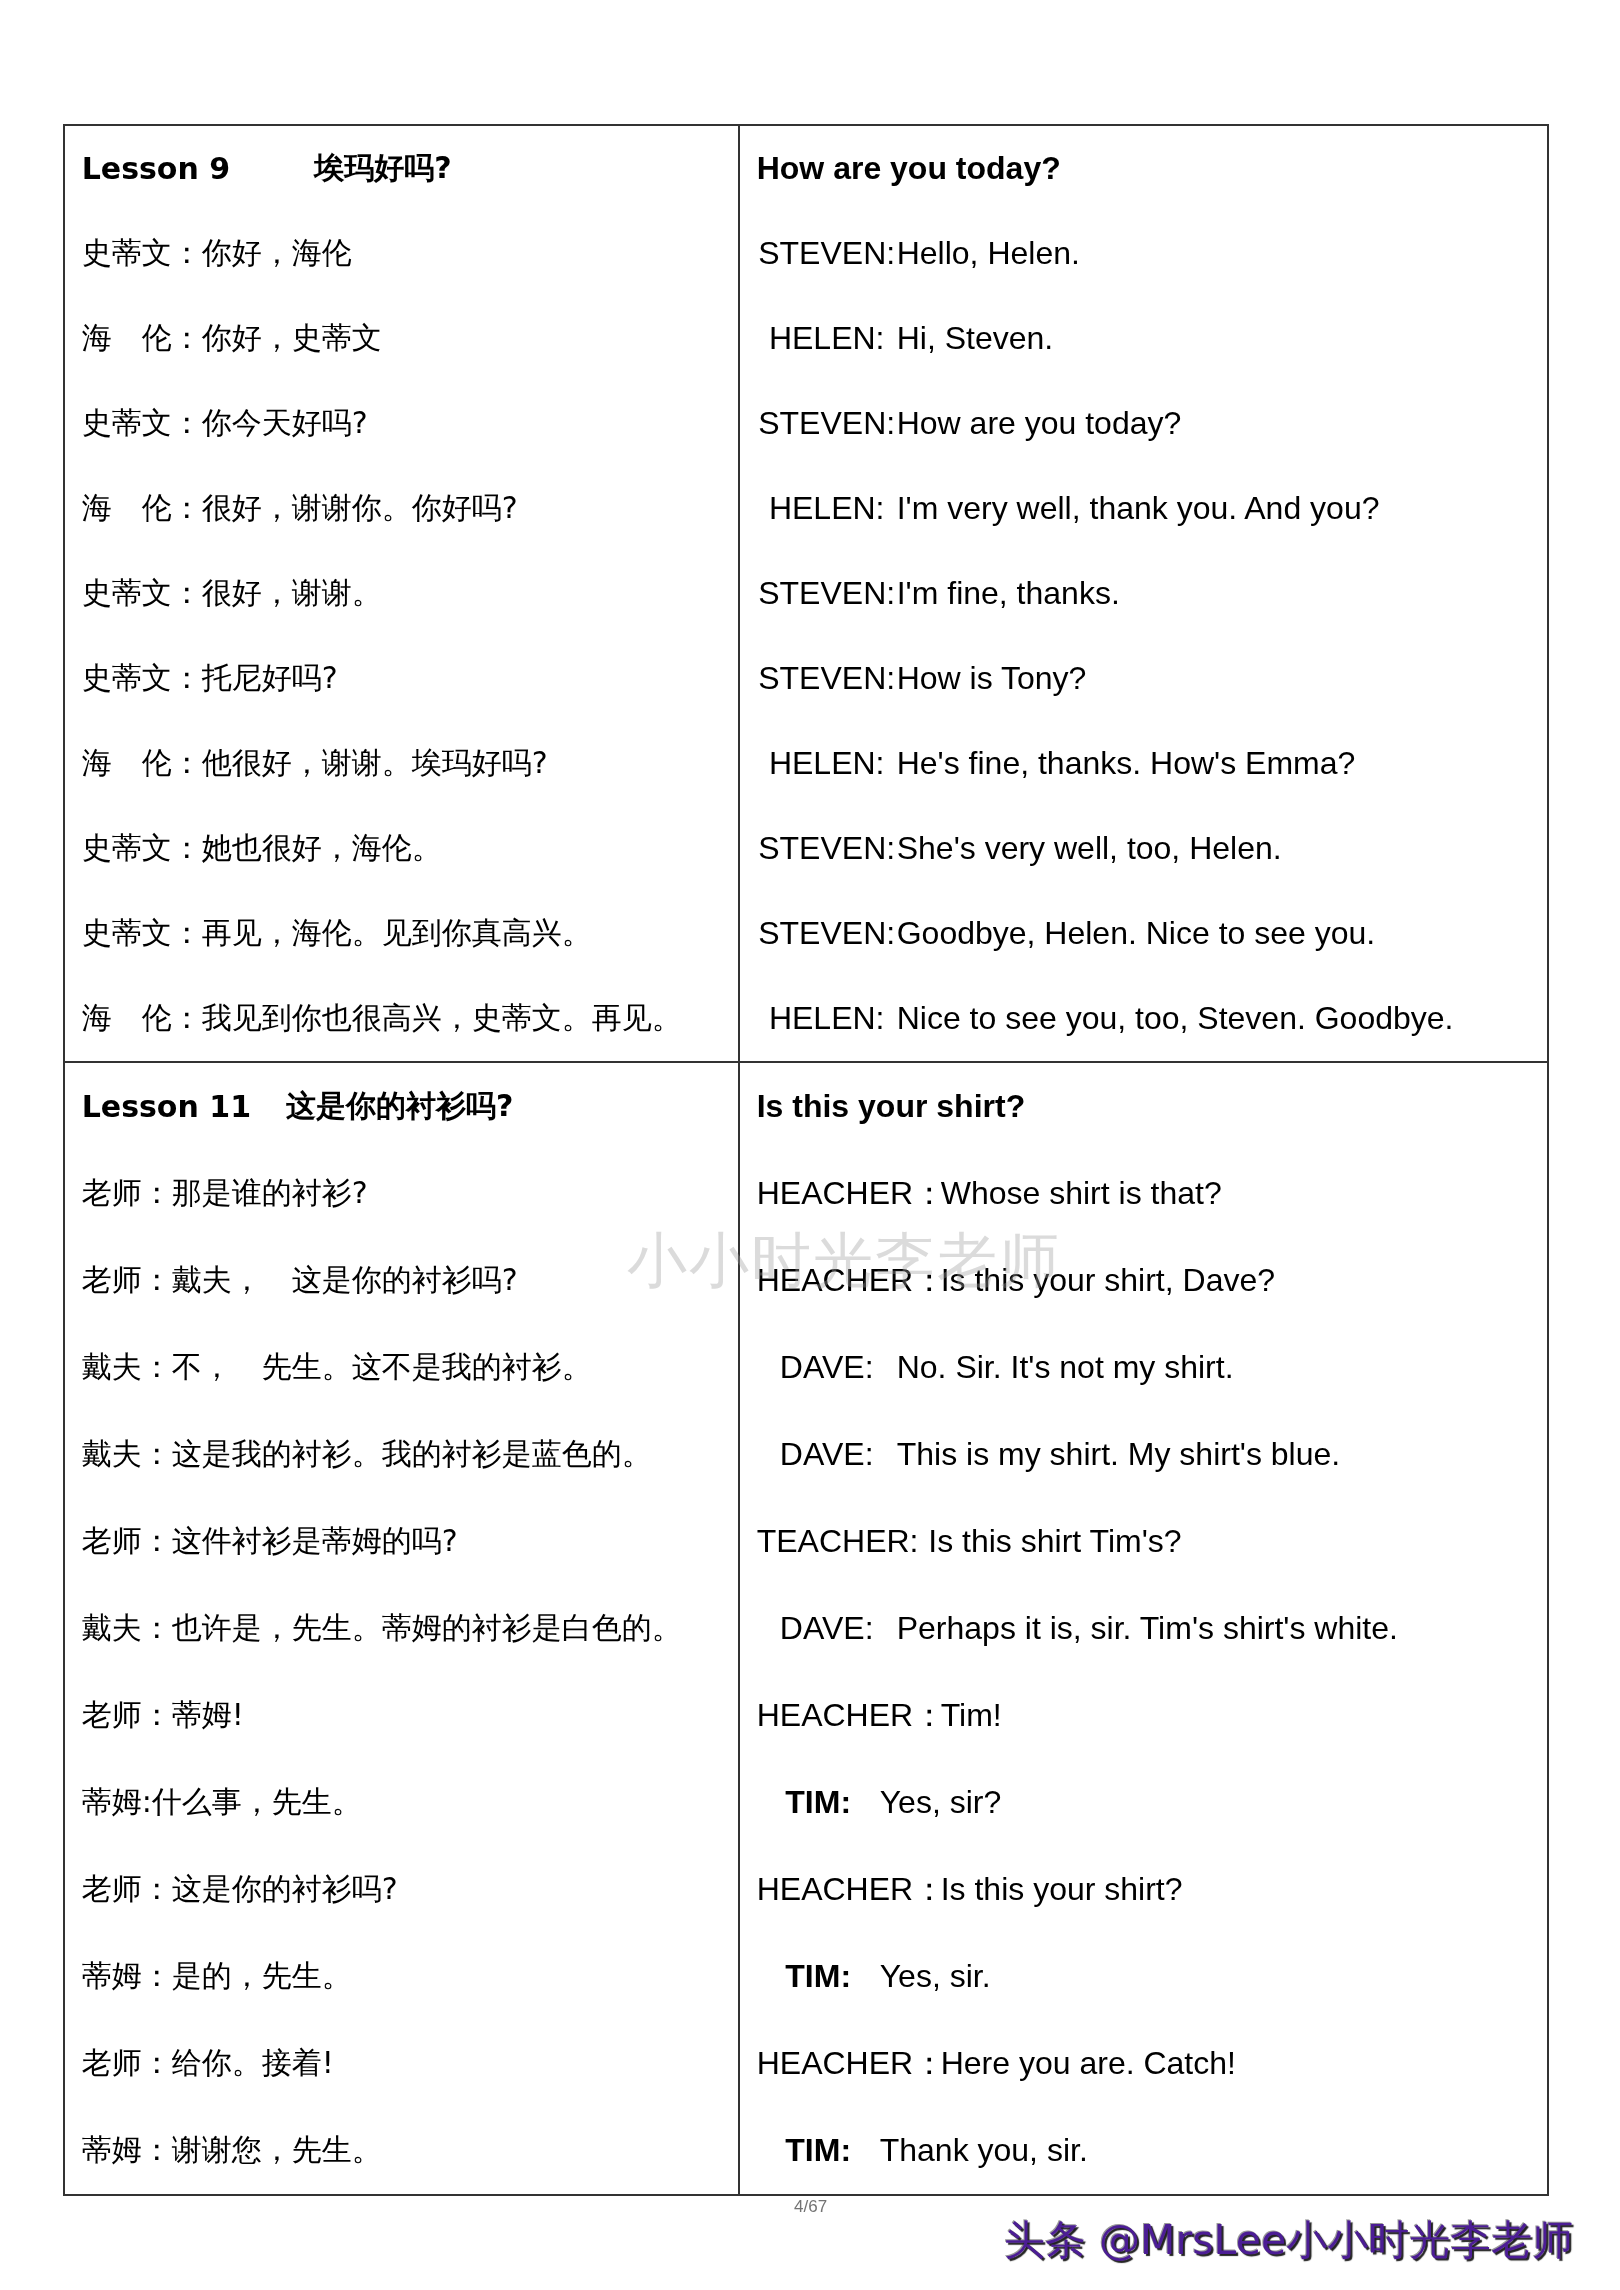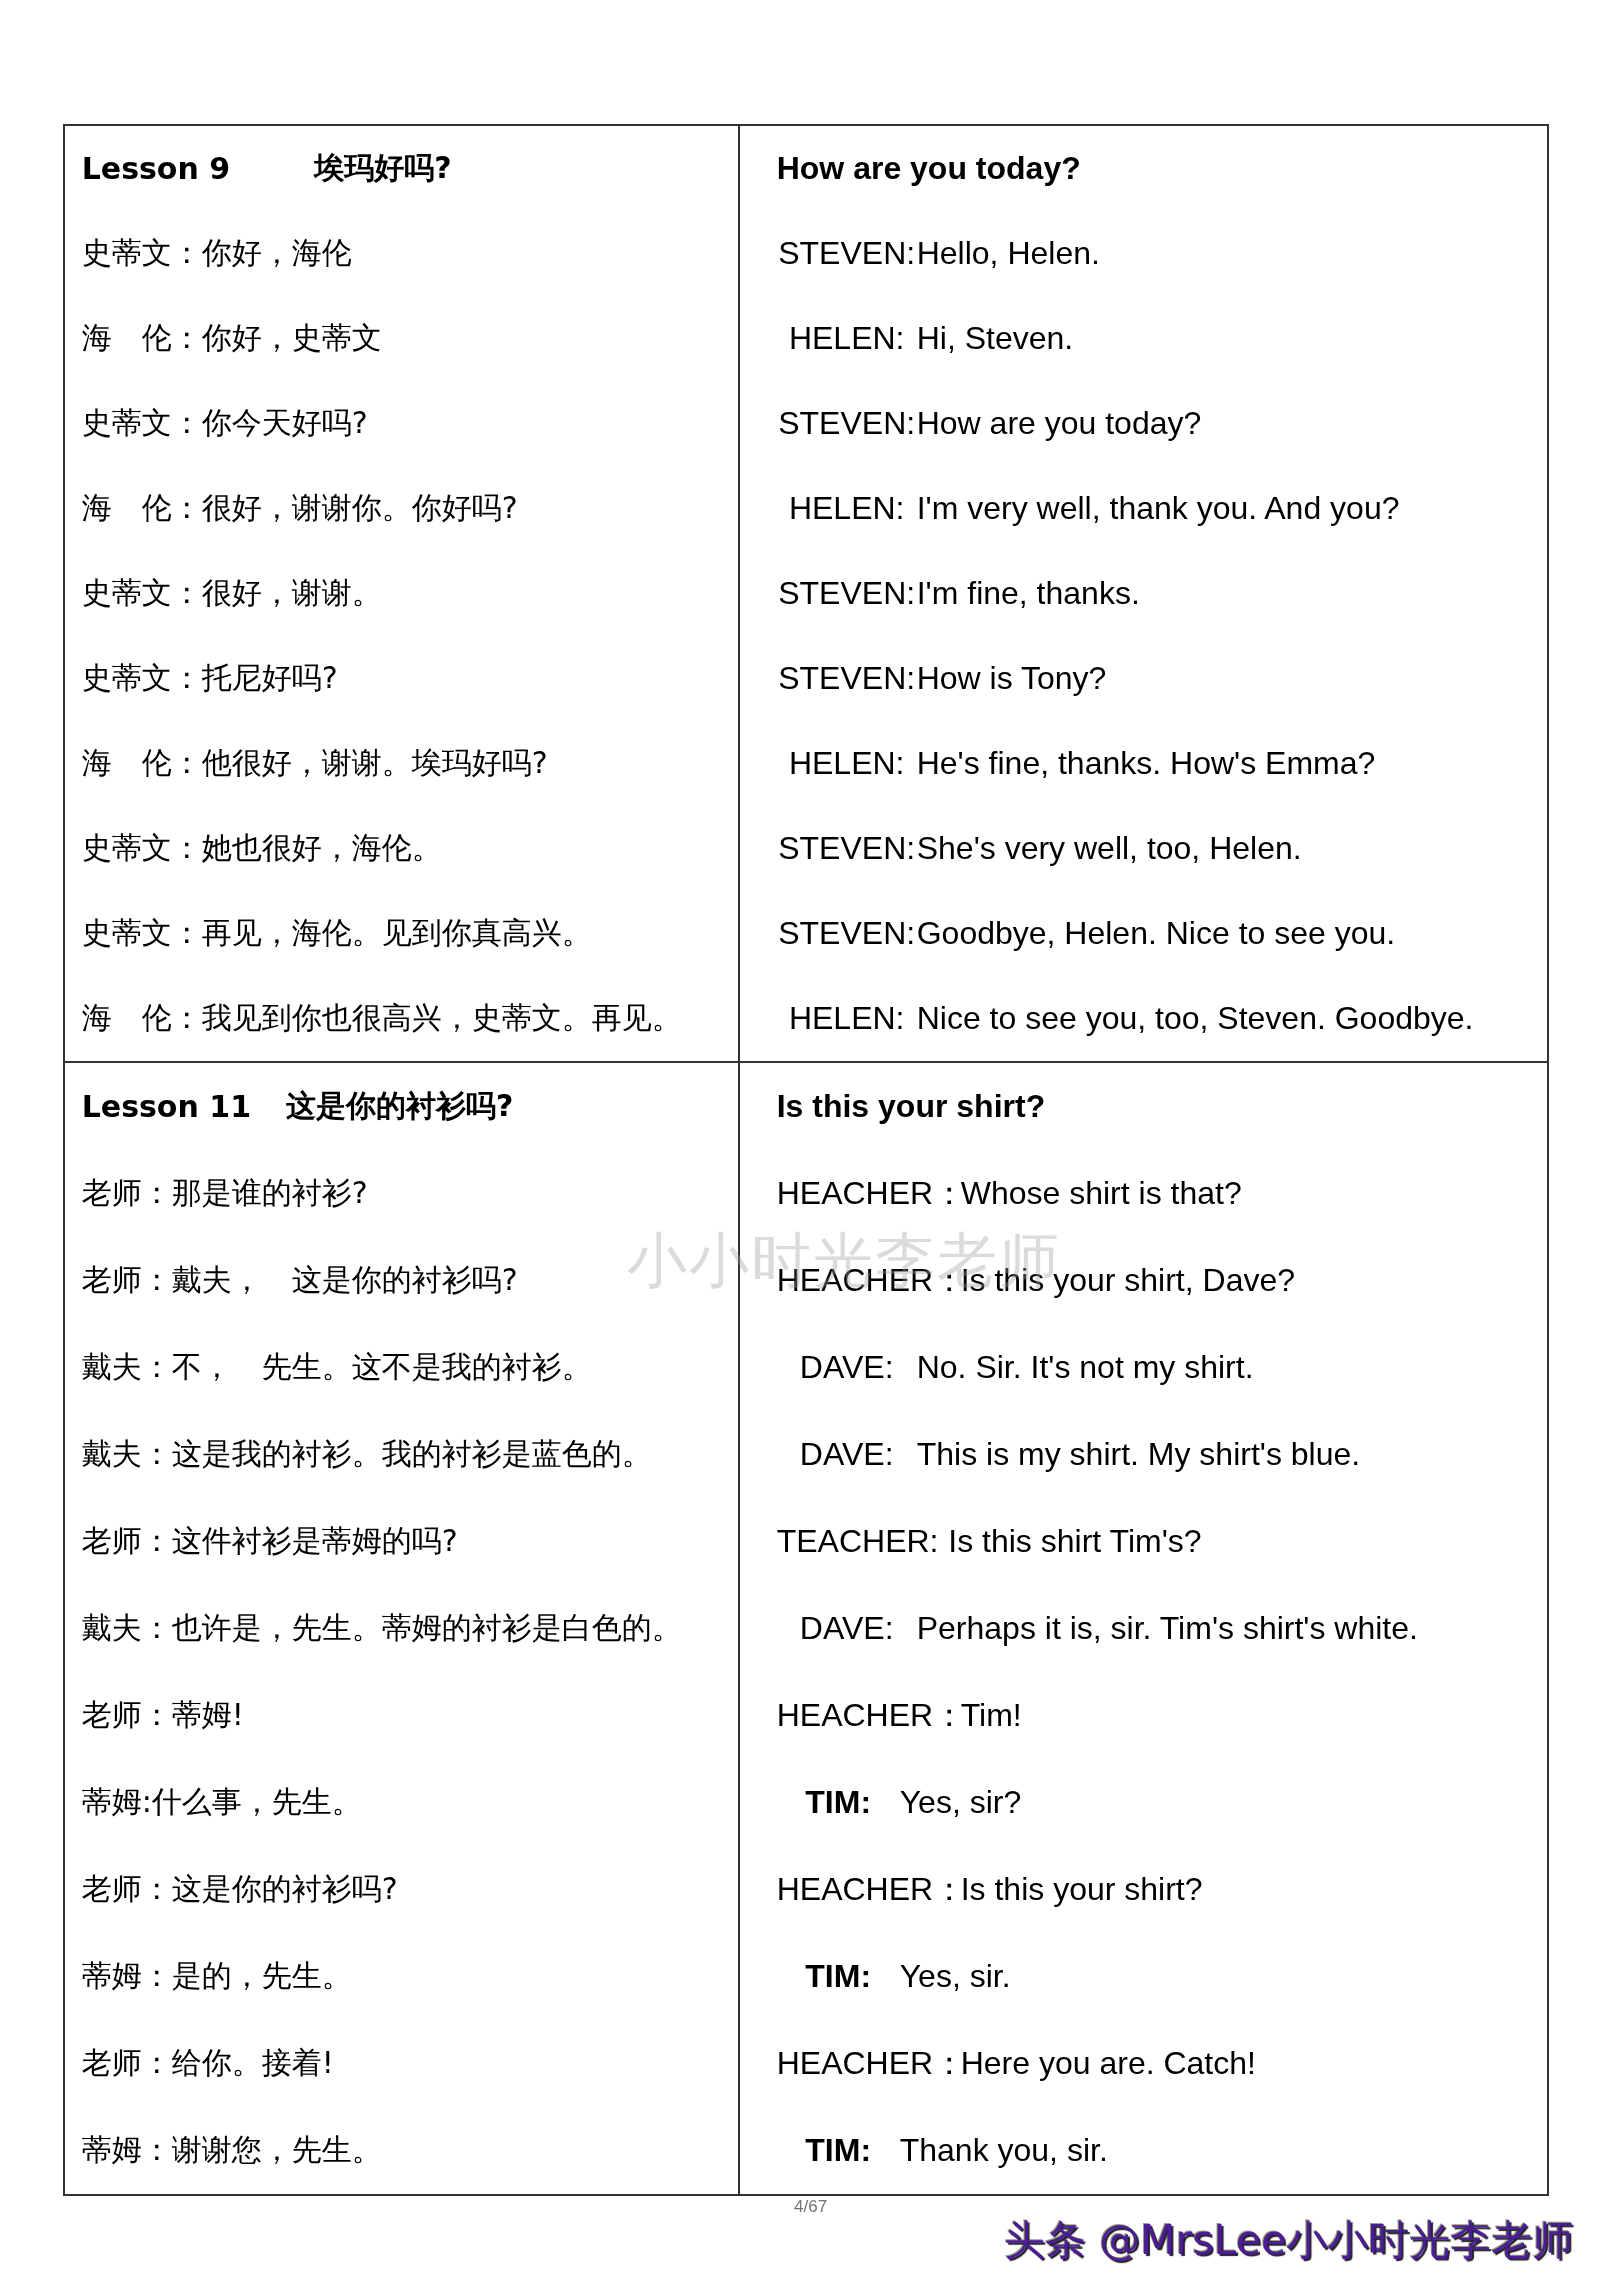--- a/index.html
+++ b/index.html
@@ -19,21 +19,21 @@
   .cell-inner { padding: 0 11.8px 0 16.7px; }
   .line {
     font-size: 30px; white-space: nowrap; overflow: visible;
     display: flex; align-items: center;
   }
   .row1 .line { height: 85px; }
   .row2 .line { height: 87px; }
   .heading { font-weight: bold; }
   .spk { display: inline-block; }
   .en .spk { font-family: "Liberation Sans", sans-serif; text-align: center; }
-  .en .line { font-family: "Liberation Sans", sans-serif; font-size: 32px; margin-left: 20px; }
+  .en .line { font-family: "Liberation Sans", sans-serif; font-size: 32px; }
   .en .spk-w { width: 140px; }
   .en .spk-w2 { width: 123px; font-weight: bold; }
   .en .spk-w3 { width: 184px; }
   .hd-gap { display: inline-block; width: 84px; }
   .hd-gap2 { display: inline-block; width: 35px; }
   .watermark-center {
     position: absolute; left: 627px; top: 1221px; font-size: 60px;
     color: rgba(160,160,160,0.38); letter-spacing: 2px; white-space: nowrap;
     pointer-events: none; font-family: "DejaVu Sans", sans-serif;
   }

